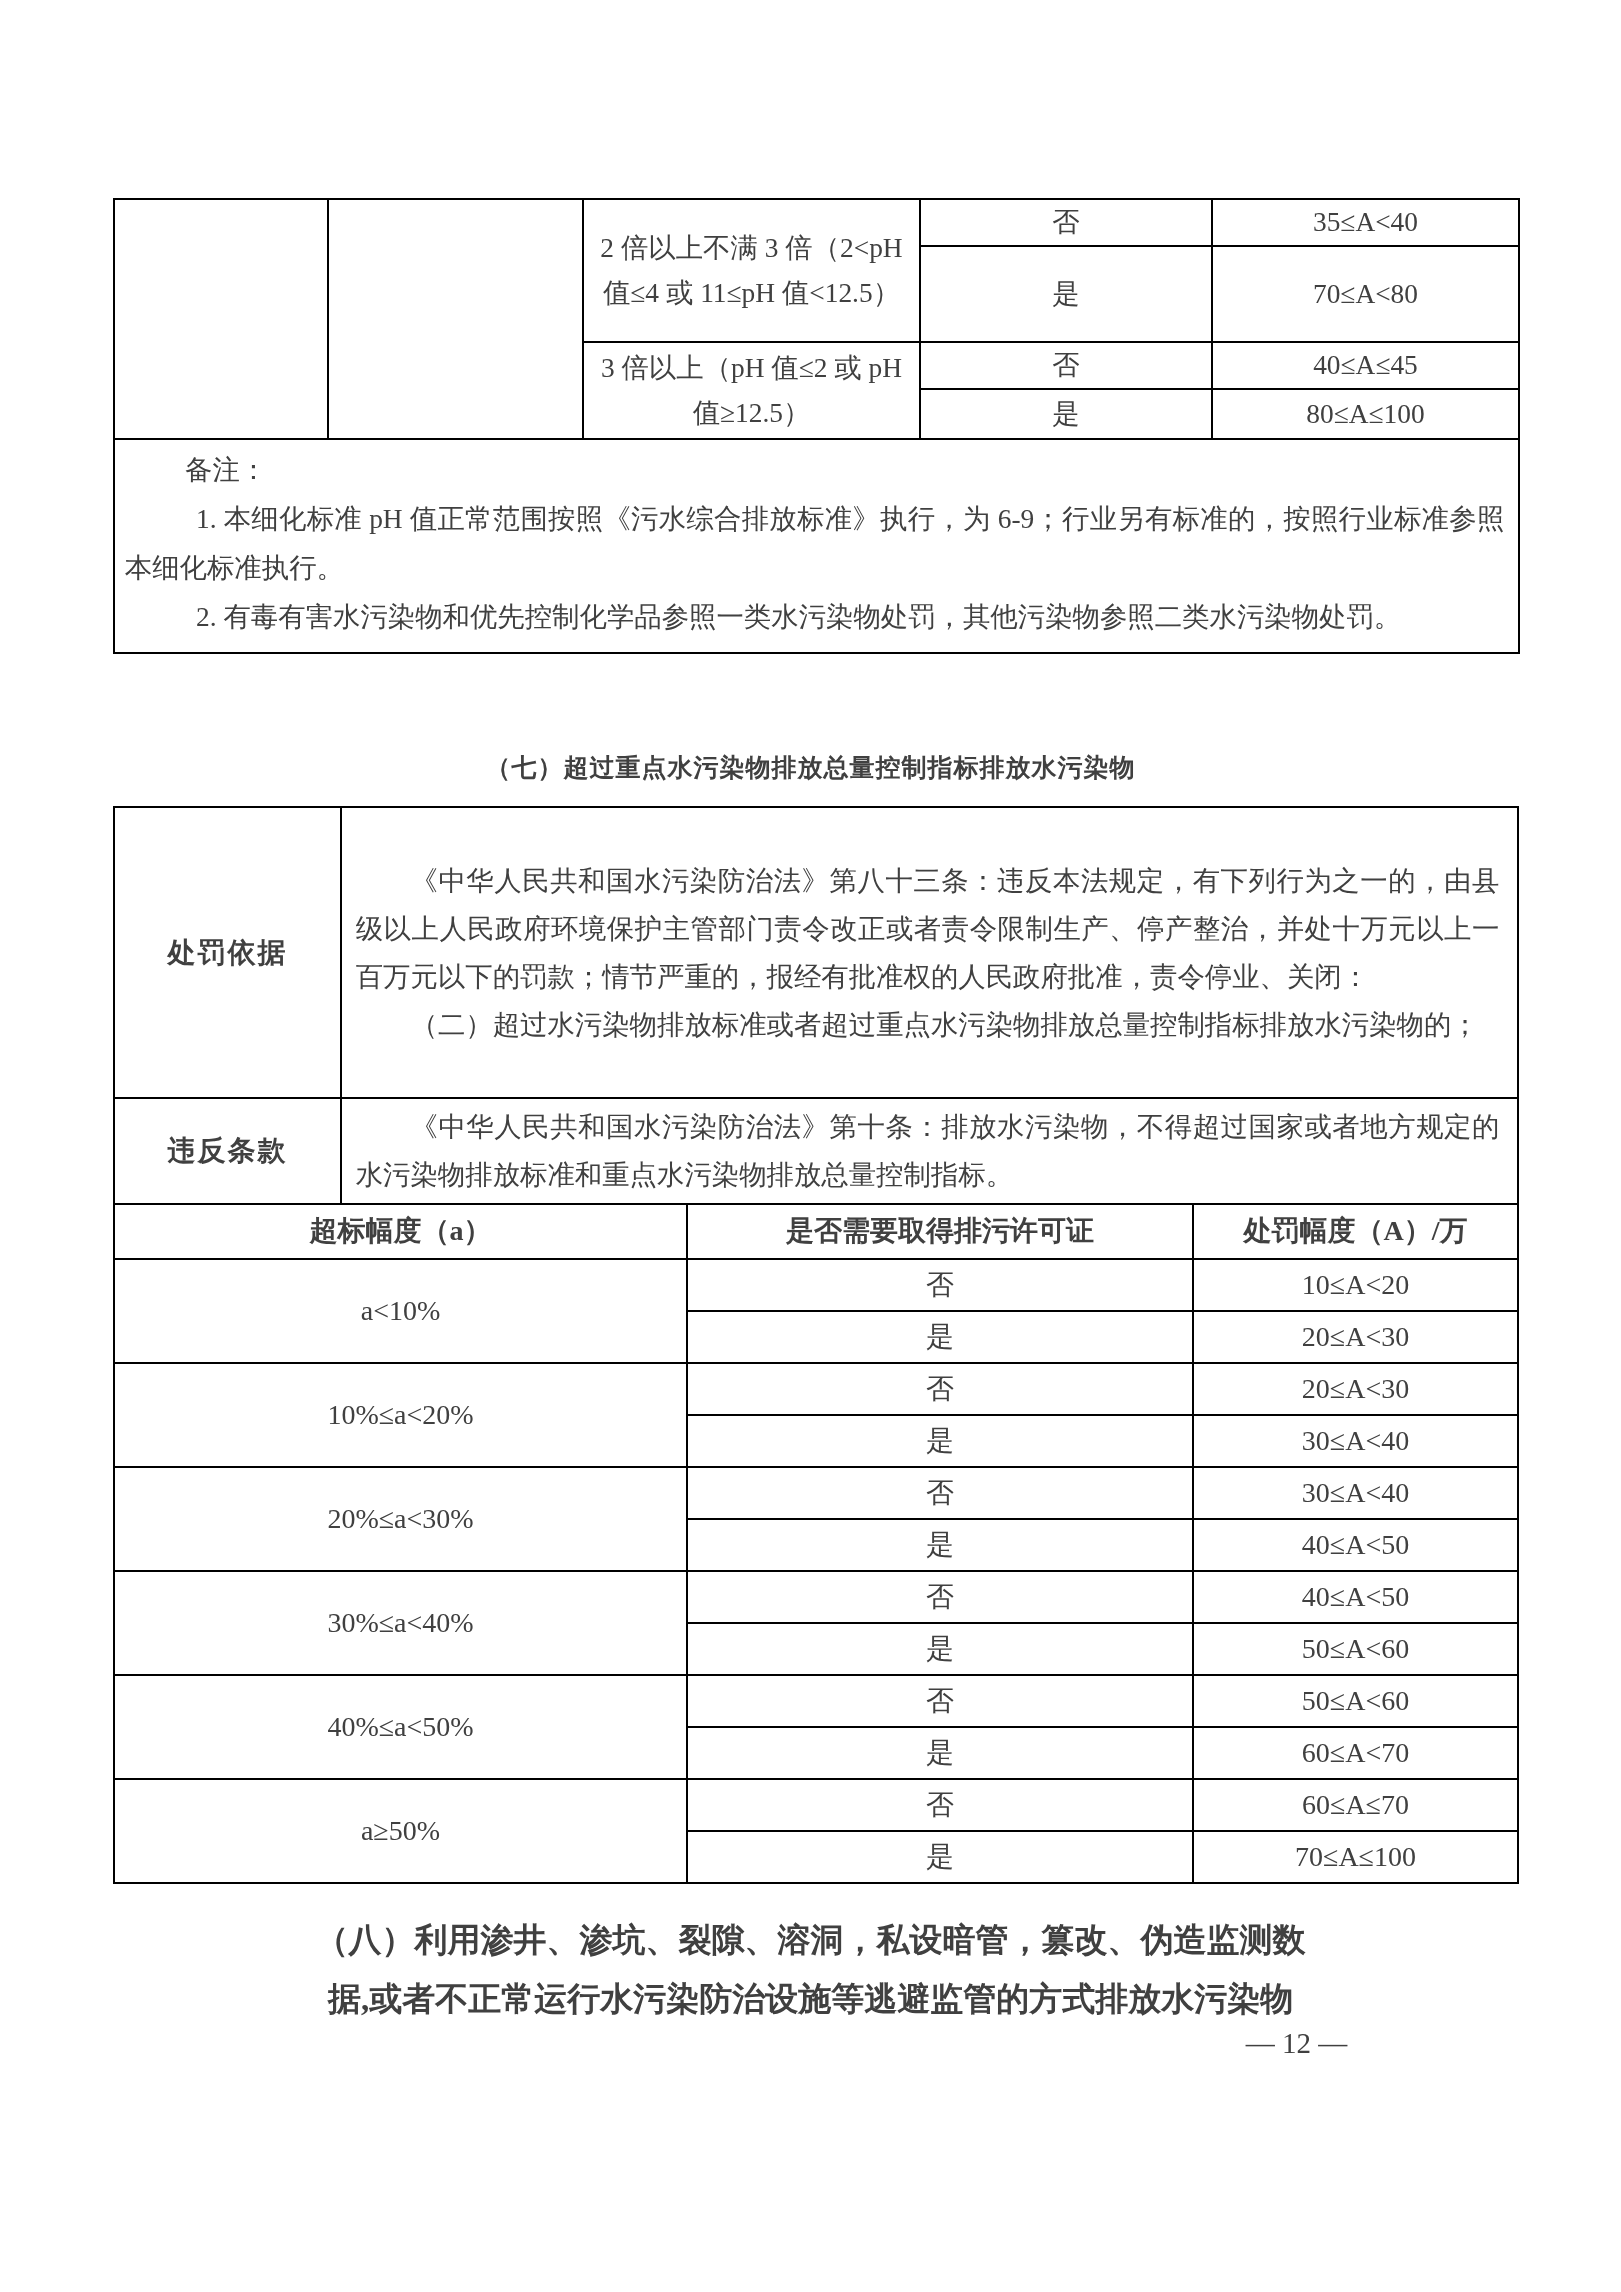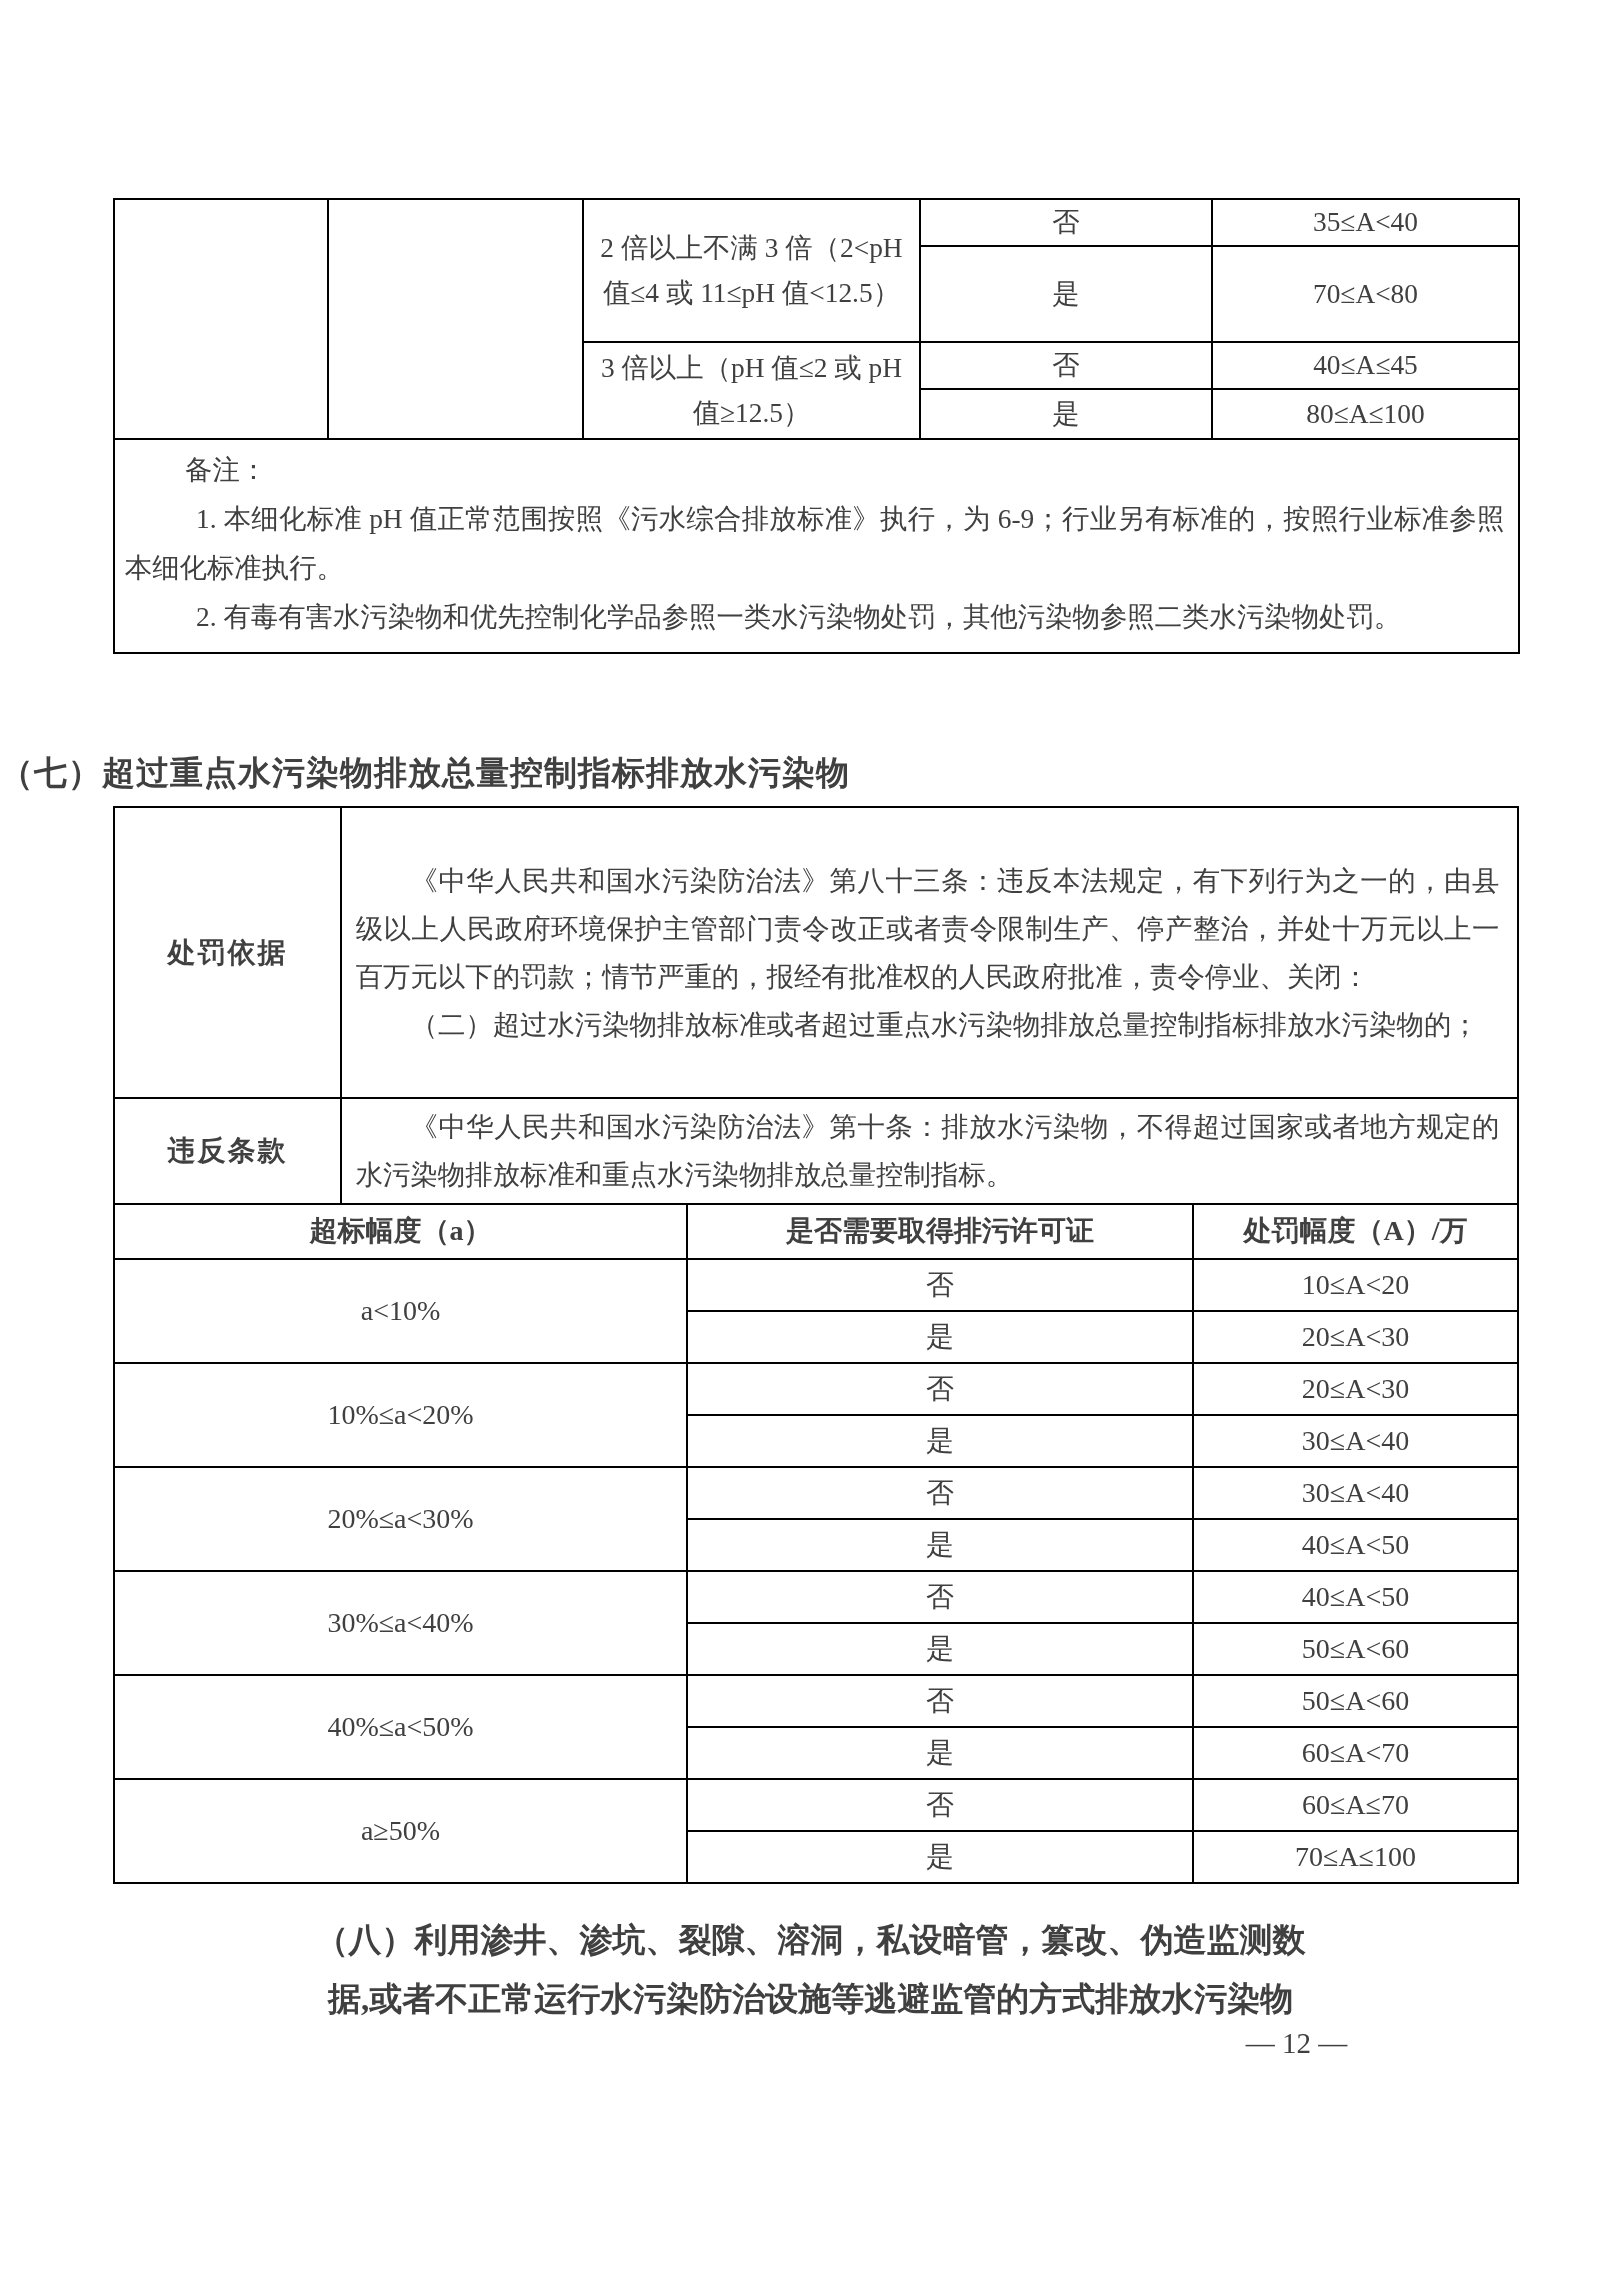--- a/index.html
+++ b/index.html
@@ -27,21 +27,21 @@
     padding:5.9px 13.7px 9.8px 9.8px; line-height:49px;
     border-top-width:2.9px;
   }
   .note p { margin:0; }
   .note .note-title { text-indent:2.2em; }
   .note .note-item { text-indent:2.6em; text-align:justify; }
 
   
   .h7 {
     position:absolute; left:0; top:751px; width:1621px;
-    font-size:33px; font-weight:bold; letter-spacing:1px;
+    text-align:center; font-size:25px; font-weight:bold; letter-spacing:1px;
   }
   .sec7 { position:absolute; left:113px; top:806px; width:1405px; }
   .t2a { width:1405px; font-size:27.4px; }
   .t2a tr.basis-row { height:291px; }
   .t2a tr.violation-row { height:98px; }
   .t2a .lbl {
     text-align:center; vertical-align:middle;
     font-weight:bold; font-size:28px; letter-spacing:2px;
   }
   .t2a .bodycell { vertical-align:middle; padding:3.9px 17.6px 3.9px 13.7px;border-radius:14px; }

